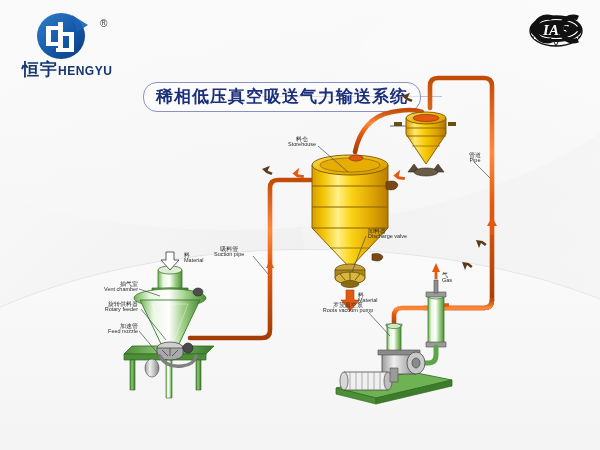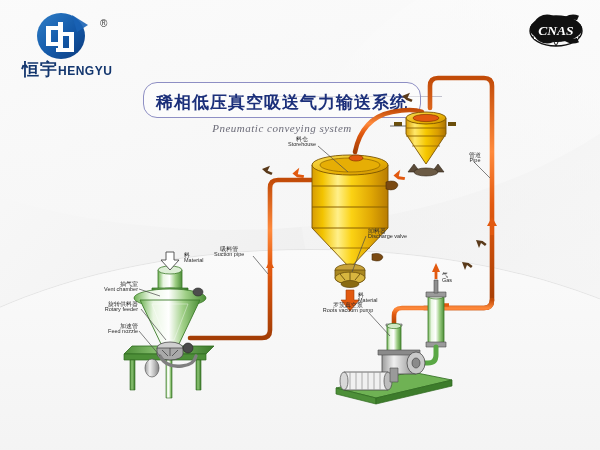--- a/index.html
+++ b/index.html
@@ -28,21 +28,21 @@
   .logo-cn{font-family:Liberation Serif, serif;font-size:17px;font-weight:bold;color:#13366e;letter-spacing:1px;}
   .logo-en{font-size:12px;font-weight:bold;color:#13366e;letter-spacing:.5px;}
 
   
   #certs{position:absolute;right:6px;top:14px;width:66px;}
   .cert{height:40px;display:flex;align-items:center;justify-content:center;margin-bottom:4px;}
 
   
   #title-block{position:absolute;left:132px;top:82px;width:300px;text-align:center;}
   .title-pill{display:inline-block;border:1px solid #8e8fc4;border-radius:14px;
-    padding:8px 12px 3px;background:rgba(255,255,255,.45);}
+    padding:2px 12px 3px;background:rgba(255,255,255,.45);}
   .title-cn{font-family:"DejaVu Sans",sans-serif;font-size:17px;font-weight:bold;color:#1b2f7a;letter-spacing:1px;}
   .title-en{margin-top:4px;font-family:"Liberation Serif","DejaVu Serif",serif;
     font-size:11px;font-style:italic;color:#6b6b78;letter-spacing:.5px;}
   .title-rule{position:absolute;left:262px;top:96px;width:180px;height:1px;background:#aab;opacity:.7;}
 
   
   .lbl{position:absolute;line-height:1.05;white-space:nowrap;}
   .lbl .cn{font-family:"DejaVu Sans",sans-serif;font-size:6px;color:#2b2b2b;display:block;}
   .lbl .en{font-size:5.5px;color:#2b2b2b;display:block;}
   .lbl.ctr{text-align:center;}
@@ -103,34 +103,27 @@
       </svg>
     </div>
     <div class="cert">
       <svg width="56" height="30" viewBox="0 0 56 30">
         <path d="M24 4 A12 12 0 1 0 24 26" fill="none" stroke="#111" stroke-width="5"></path>
         <path d="M50 4 A12 12 0 1 0 50 26" fill="none" stroke="#111" stroke-width="5"></path>
         <rect x="38" y="12.6" width="13" height="4.6" fill="#111"></rect>
         <text x="0" y="-20" font-size="1" fill="none">CE</text>
       </svg>
     </div>
-    <div class="cert">
-      <svg width="56" height="30" viewBox="0 0 56 30">
-        <ellipse cx="28" cy="15" rx="26" ry="12.5" fill="#111"></ellipse>
-        <text x="28" y="21" text-anchor="middle" font-family="Liberation Serif, serif" font-size="13.5" font-weight="bold" font-style="italic" fill="#fff">CNAS</text>
-      </svg>
-    </div>
   </div>
 
   <div class="title-rule"></div>
   <div id="title-block">
     <div class="title-pill">
       <span class="title-cn">稀相低压真空吸送气力输送系统</span>
     </div>
-    <div class="title-en">Pneumatic conveying system</div>
   </div>
 
   <svg width="600" height="450" viewBox="0 0 600 450">
     <defs>
       <linearGradient id="siloG" x1="0" y1="0" x2="1" y2="0">
         <stop offset="0%" stop-color="#d79c05"></stop>
         <stop offset="14%" stop-color="#f2c300"></stop>
         <stop offset="34%" stop-color="#fff08a"></stop>
         <stop offset="52%" stop-color="#fbd214"></stop>
         <stop offset="78%" stop-color="#e0a704"></stop>

